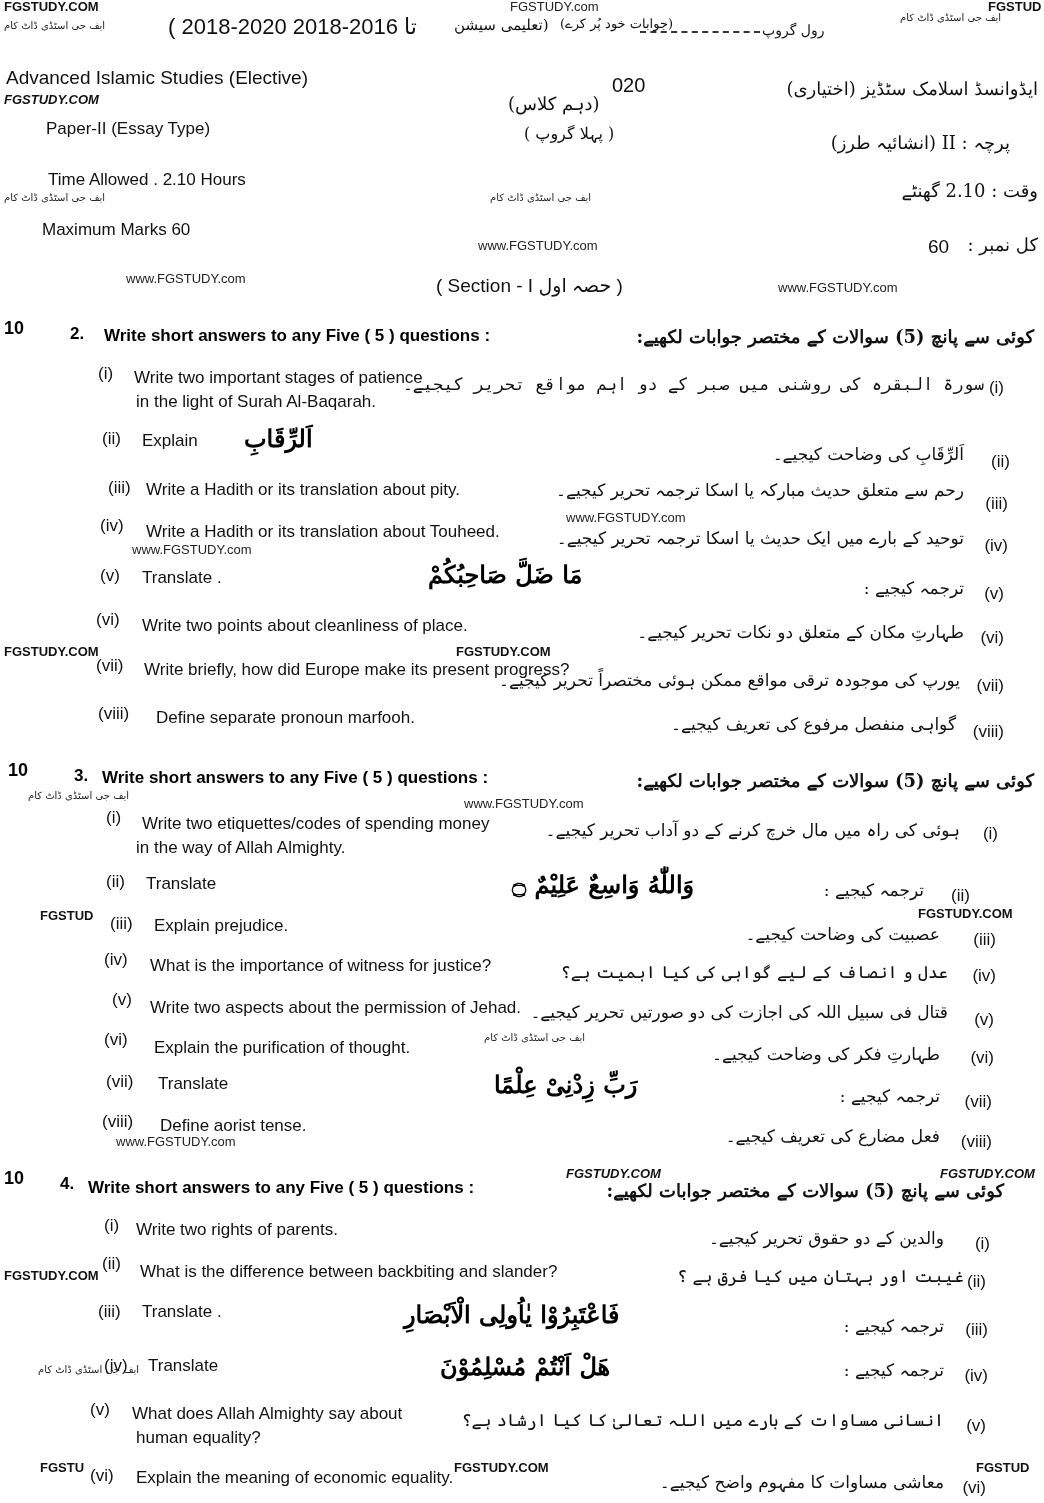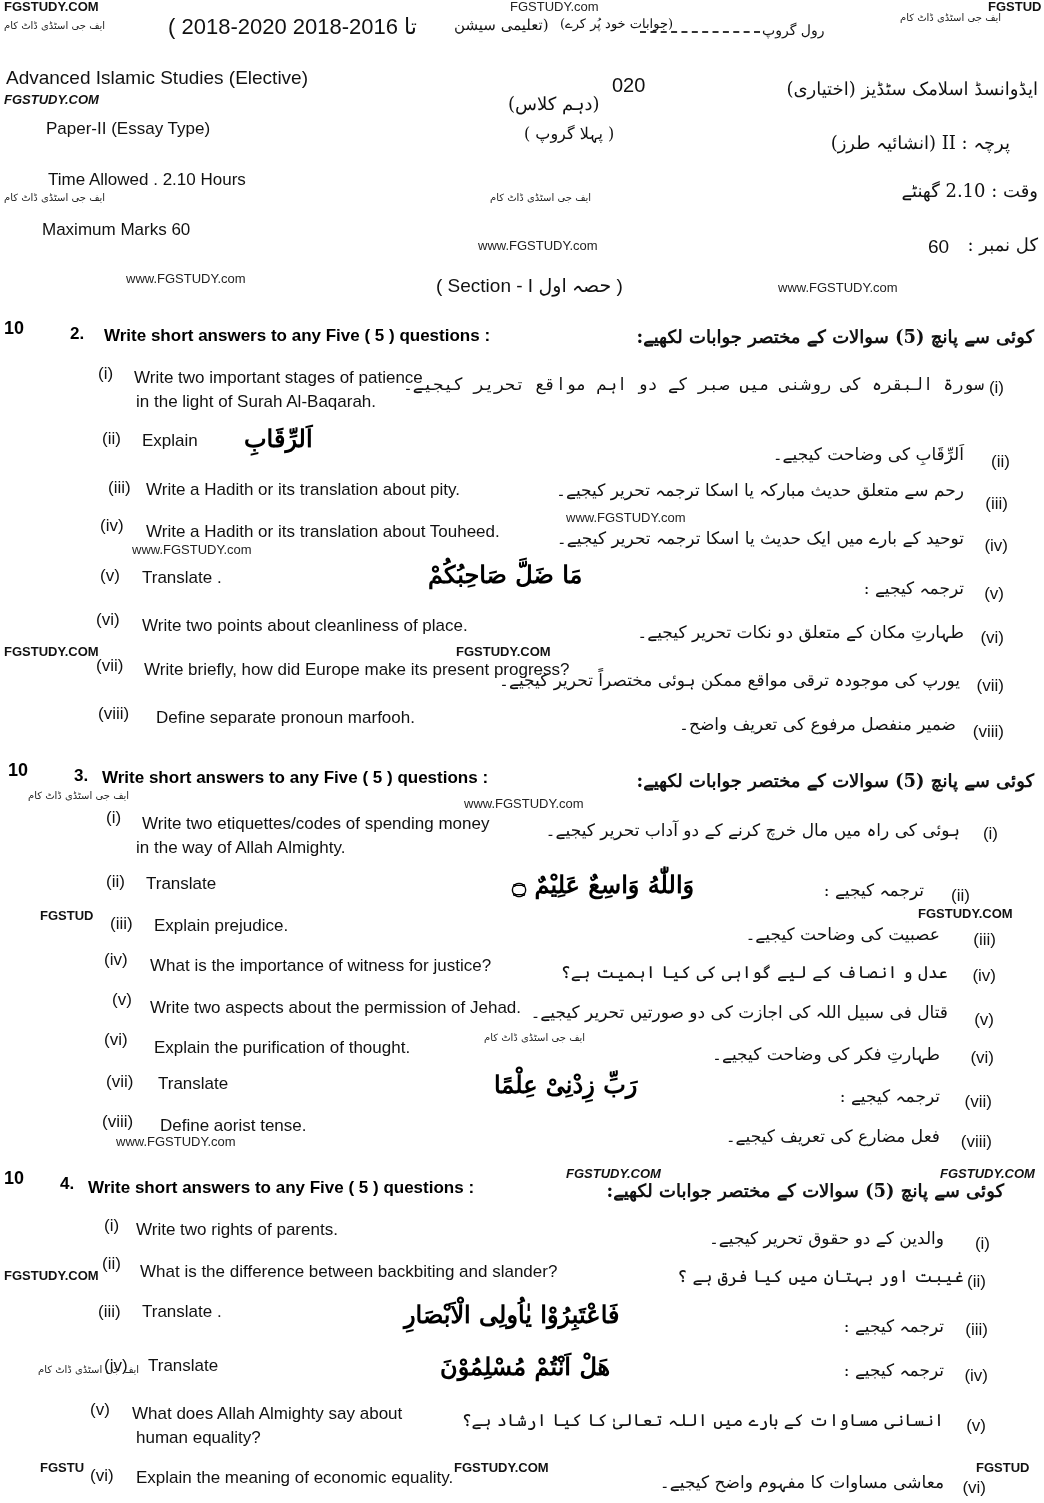--- a/index.html
+++ b/index.html
@@ -103,21 +103,21 @@
 <div class="abs wm" style="left:4px;top:644px;">FGSTUDY.COM</div>
 <div class="abs wm" style="left:456px;top:644px;">FGSTUDY.COM</div>
 
 <div class="abs num" style="left:96px;top:656px;">(vii)</div>
 <div class="abs en" style="left:144px;top:660px;text-align:center;">Write briefly, how did Europe make its present progress?</div>
 <div class="abs ur ur-q" style="right:84px;top:670px;">یورپ کی موجودہ ترقی مواقع ممکن ہوئی مختصراً تحریر کیجیے۔</div>
 <div class="abs num" style="right:40px;top:676px;">(vii)</div>
 
 <div class="abs num" style="left:98px;top:704px;">(viii)</div>
 <div class="abs en" style="left:156px;top:708px;">Define separate pronoun marfooh.</div>
-<div class="abs ur ur-q" style="right:88px;top:714px;">ضمیر منفصل مرفوع کی تعریف واضح۔</div>
+<div class="abs ur ur-q" style="right:88px;top:714px;">گواہی منفصل مرفوع کی تعریف کیجیے۔</div>
 <div class="abs num" style="right:40px;top:722px;">(viii)</div>
 
 <div class="abs marks" style="left:8px;top:760px;">10</div>
 <div class="abs q-head" style="left:74px;top:766px;">3.</div>
 <div class="abs q-head" style="left:102px;top:768px;">Write short answers to any Five ( 5 ) questions :</div>
 <div class="abs ur ur-head" style="right:10px;top:770px;">کوئی سے پانچ (5) سوالات کے مختصر جوابات لکھیے:</div>
 <div class="abs wm-ur" style="left:28px;top:790px;">ایف جی اسٹڈی ڈاٹ کام</div>
 <div class="abs wm-small" style="left:464px;top:796px;">www.FGSTUDY.com</div>
 
 <div class="abs num" style="left:106px;top:808px;">(i)</div>

